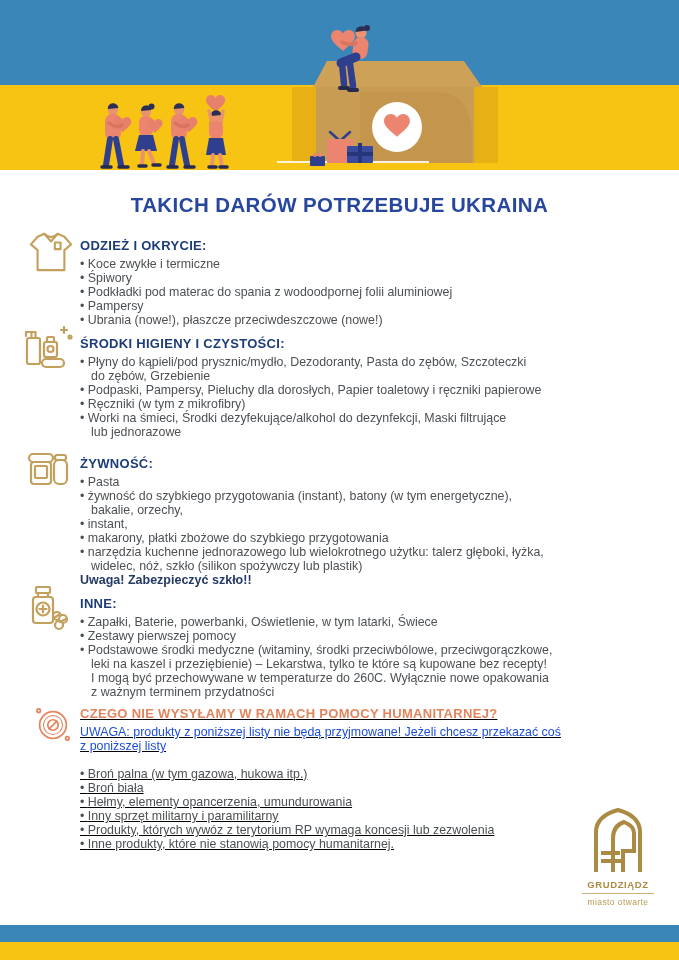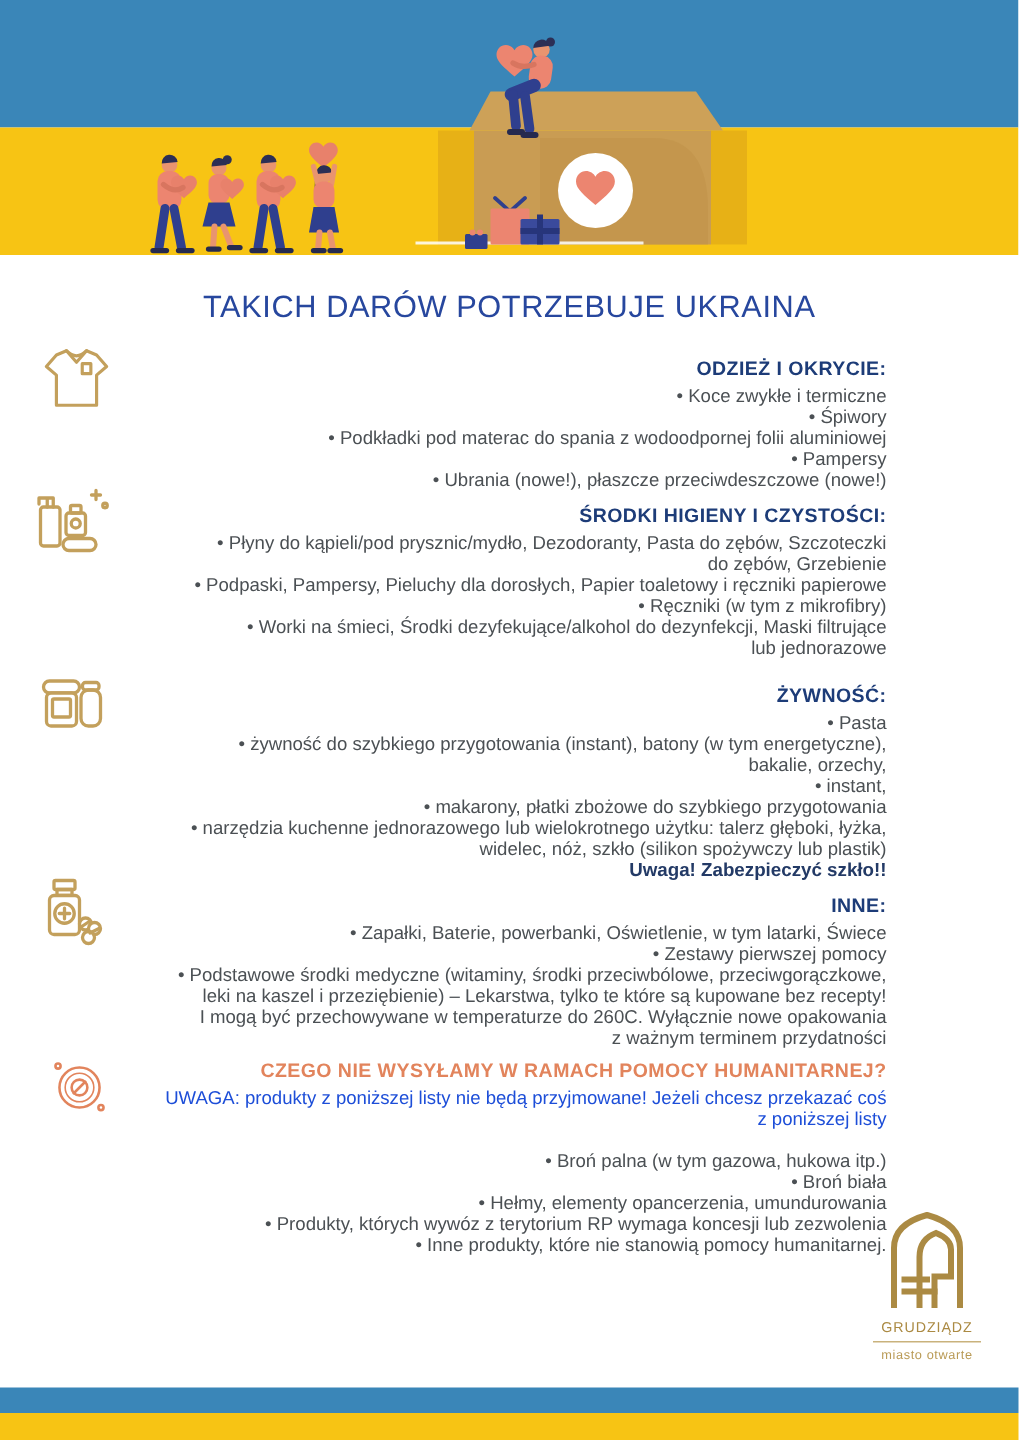--- a/index.html
+++ b/index.html
@@ -7,43 +7,43 @@
     width:679px;height:960px;position:relative;background:#ffffff;overflow:hidden;
     font-family:"Liberation Sans",sans-serif;
   }
   
   .banner{position:absolute;left:0;top:0;width:679px;height:170px;}
   .band-bottom-blue{position:absolute;left:0;top:925px;width:679px;height:17px;background:#3a86b8;}
   .band-bottom-yellow{position:absolute;left:0;top:942px;width:679px;height:18px;background:#f7c414;}
   
   .title{
     position:absolute;left:0;top:193px;width:679px;text-align:center;
-    font-size:20.5px;font-weight:400;letter-spacing:.4px;color:#27479e;
-  }
-  
-  .section{position:absolute;left:0;width:639px;text-align:right;}
+    font-size:20.5px;font-weight:700;letter-spacing:.4px;color:#27479e;
+  }
+  
+  .section{position:absolute;left:0;width:639px;}
   .sec-icon{position:absolute;left:24px;}
   .sec-body{margin-left:80px;margin-right:48px;}
   .sec-heading{
     margin:0 0 3px 0;font-size:13px;line-height:16px;font-weight:700;
     letter-spacing:.3px;color:#1d3c78;
   }
   .sec-heading.orange{color:#e2845c;}
   .sec-list{list-style:none;margin:0;padding:0;}
   .sec-list li{
     font-size:12.4px;line-height:14px;color:#4b5054;
     white-space:pre-wrap;padding-left:11px;text-indent:-11px;
   }
   .sec-list li::before{content:"• ";}
   .sec-note{margin-top:0;font-size:12.5px;line-height:14px;font-weight:700;color:#233a66;}
   .sec-intro{margin:0 0 14px 0;font-size:12.4px;line-height:14px;color:#1d4ed8;white-space:pre-wrap;}
   
   .logo{position:absolute;left:582px;top:806px;width:72px;text-align:center;}
   .logo-name{
-    margin-top:3px;font-size:9.5px;font-weight:400;letter-spacing:.6px;color:#ab8a43;
+    margin-top:3px;font-size:9.5px;font-weight:700;letter-spacing:.6px;color:#ab8a43;
     padding-bottom:3px;border-bottom:1px solid #c9b27c;
   }
   .logo-tagline{margin-top:3px;font-size:8.5px;color:#b99a55;letter-spacing:.4px;}
 </style>
 </head>
 <body>
 
 <div class="banner">
   <svg width="679" height="170" viewBox="0 0 679 170">
     <defs>
@@ -223,37 +223,38 @@
         <li>Zapałki, Baterie, powerbanki, Oświetlenie, w tym latarki, Świece</li>
         <li>Zestawy pierwszej pomocy</li>
         <li>Podstawowe środki medyczne (witaminy, środki przeciwbólowe, przeciwgorączkowe,
 leki na kaszel i przeziębienie) – Lekarstwa, tylko te które są kupowane bez recepty!
 I mogą być przechowywane w temperaturze do 260C. Wyłącznie nowe opakowania
 z ważnym terminem przydatności</li>
       </ul>
   </div>
 </div>
 
-<div class="section" style="top:706px;">
+<div class="section" style="top:706px;text-decoration:underline;">
   <svg class="sec-icon" style="top:-2px;left:32px;" width="42" height="42" viewBox="0 0 44 44" fill="none" stroke="#e2845c" stroke-width="1.8" stroke-linecap="round">
     <circle cx="22" cy="22" r="14"></circle>
     <circle cx="22" cy="22" r="10" stroke-width="1.1"></circle>
     <circle cx="22" cy="22" r="5.5"></circle>
     <line x1="18" y1="26" x2="26" y2="18"></line>
     <circle cx="7" cy="7" r="1.8"></circle>
     <circle cx="37" cy="36" r="1.8"></circle>
   </svg>
   <div class="sec-body">
     <h2 class="sec-heading orange">CZEGO NIE WYSYŁAMY W RAMACH POMOCY HUMANITARNEJ?</h2>
     <p class="sec-intro">UWAGA: produkty z poniższej listy nie będą przyjmowane! Jeżeli chcesz przekazać coś
 z poniższej listy</p>
     <ul class="sec-list">
         <li>Broń palna (w tym gazowa, hukowa itp.)</li>
         <li>Broń biała</li>
         <li>Hełmy, elementy opancerzenia, umundurowania</li>
+        <li>Inny sprzęt militarny i paramilitarny</li>
         <li>Produkty, których wywóz z terytorium RP wymaga koncesji lub zezwolenia</li>
         <li>Inne produkty, które nie stanowią pomocy humanitarnej.</li>
       </ul>
   </div>
 </div>
 
 <div class="logo">
   <svg width="56" height="66" viewBox="0 0 56 66" fill="none" stroke="#ab8a43" stroke-width="4" stroke-linejoin="miter" stroke-linecap="square">
     <path d="M6,64 V26 Q6,10 28,4 Q50,10 50,26 V64"></path>
     <path d="M23,64 V32 Q23,20 34,16 Q44,20 44,27 V45 H33 V64"></path>

